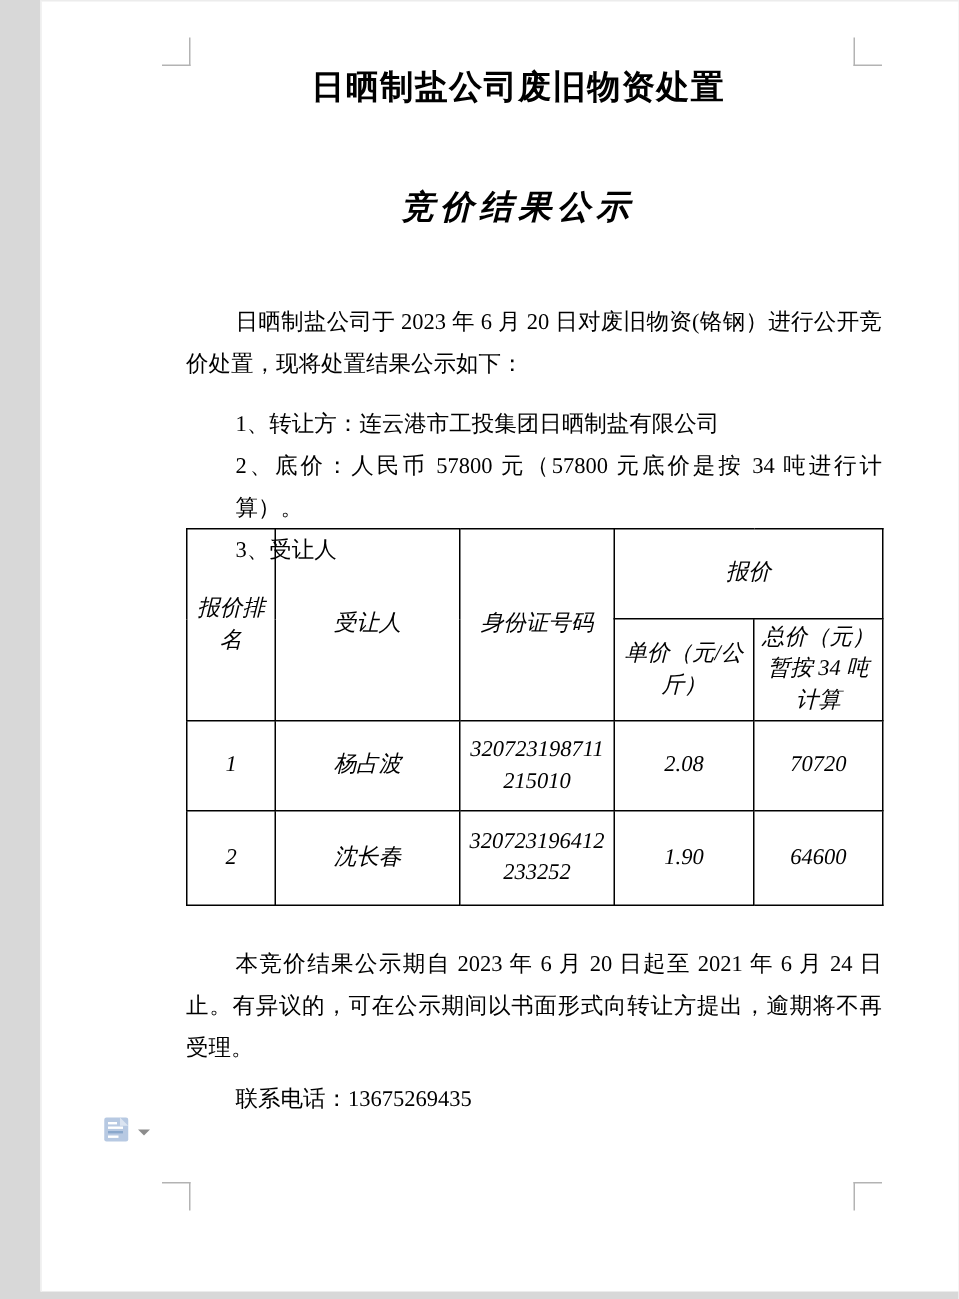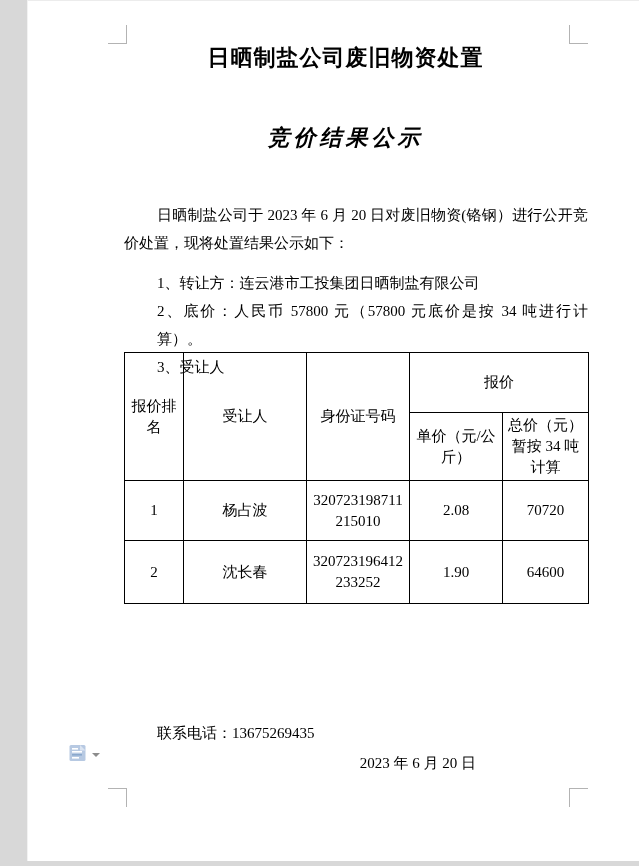--- a/index.html
+++ b/index.html
@@ -36,21 +36,21 @@
   #intro{top:200px;}
   #items{top:268px;}
   #items p{margin:0;padding-left:33px;}
 
   #bid-table{
     position:absolute;left:96px;top:351px;
     border-collapse:collapse;table-layout:fixed;width:464px;
   }
   #bid-table td{
     border:1px solid #000;text-align:center;vertical-align:middle;
-    font-size:15px;line-height:21px;padding:2px 3px;overflow:hidden;
+    font-size:15px;line-height:21px;padding:2px 3px;overflow:hidden;font-style:italic;
   }
   #bid-table tr.hrow{height:39px;}
   #bid-table tbody tr:nth-of-type(1){height:60px;}
   #bid-table tbody tr:nth-of-type(2){height:63px;}
   td.id-cell{word-break:break-all;padding:2px 1px;}
 
   #result{top:571px;}
   .u{text-decoration:underline;text-underline-offset:3px;}
   #notice{top:628px;}
   #contact-person{top:688px;}
@@ -117,26 +117,26 @@
           <td class="rank-cell">2</td>
           <td class="name-cell">沈长春</td>
           <td class="id-cell">320723196412233252</td>
           <td class="unit-price-cell">1.90</td>
           <td class="total-price-cell">64600</td>
         </tr>
       </tbody>
   </table>
 
 
+  <div id="notice" class="para indent">本竞价结果公示期自 2023 年 6 月 20 日起至 2021 年 6 月 24 日止。有异议的，可在公示期间以书面形式向转让方提出，逾期将不再受理。</div>
 
   <div id="contact-phone" class="para">
     <p style="margin:0;padding-left:33px;">联系电话：13675269435</p>
   </div>
 
-  <div id="doc-date" class="para">2023 年 6 月 20 日</div>
 
   <div id="paste-btn">
     <svg width="17" height="18" viewBox="0 0 17 18">
       <rect x="0.5" y="1" width="16" height="16" rx="1.5" fill="#b7c9e2"></rect>
       <polygon points="11,1 16.5,6.5 11,6.5" fill="#dbe4f1"></polygon>
       <rect x="3" y="4" width="6" height="1.6" fill="#ffffff"></rect>
       <rect x="3" y="7" width="10" height="1.6" fill="#ffffff"></rect>
       <rect x="3" y="10" width="10" height="1.6" fill="#8aa8cc"></rect>
       <rect x="3" y="13" width="7" height="1.6" fill="#ffffff"></rect>
     </svg>

